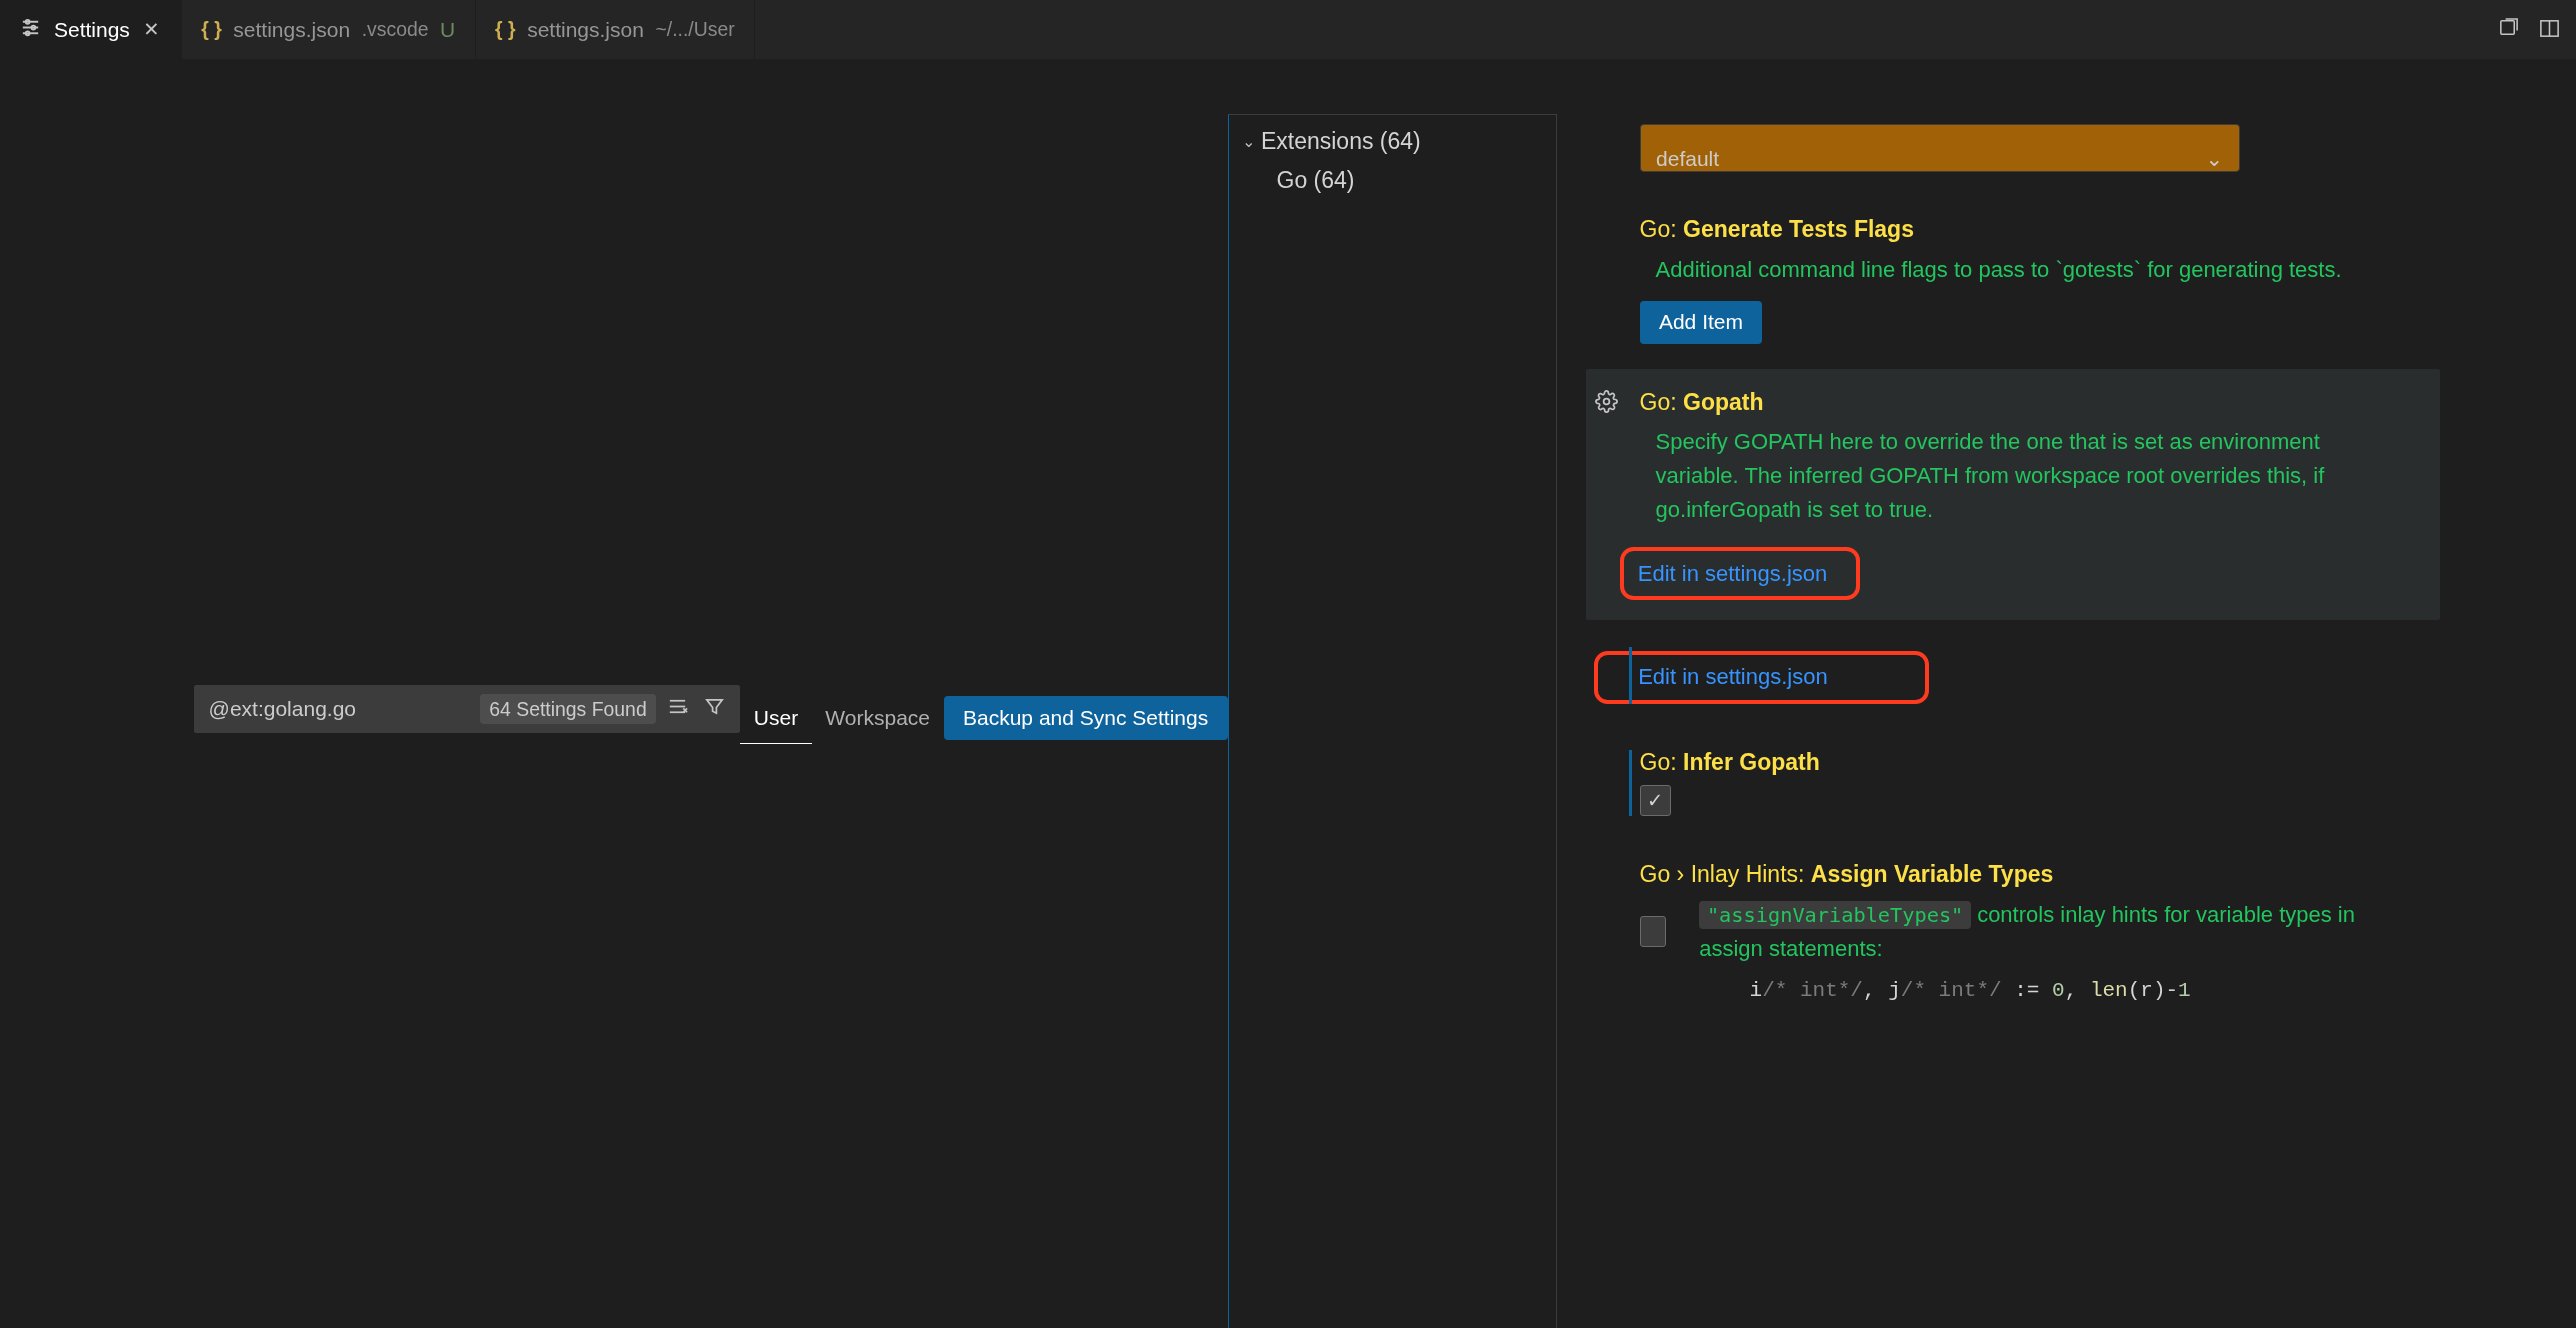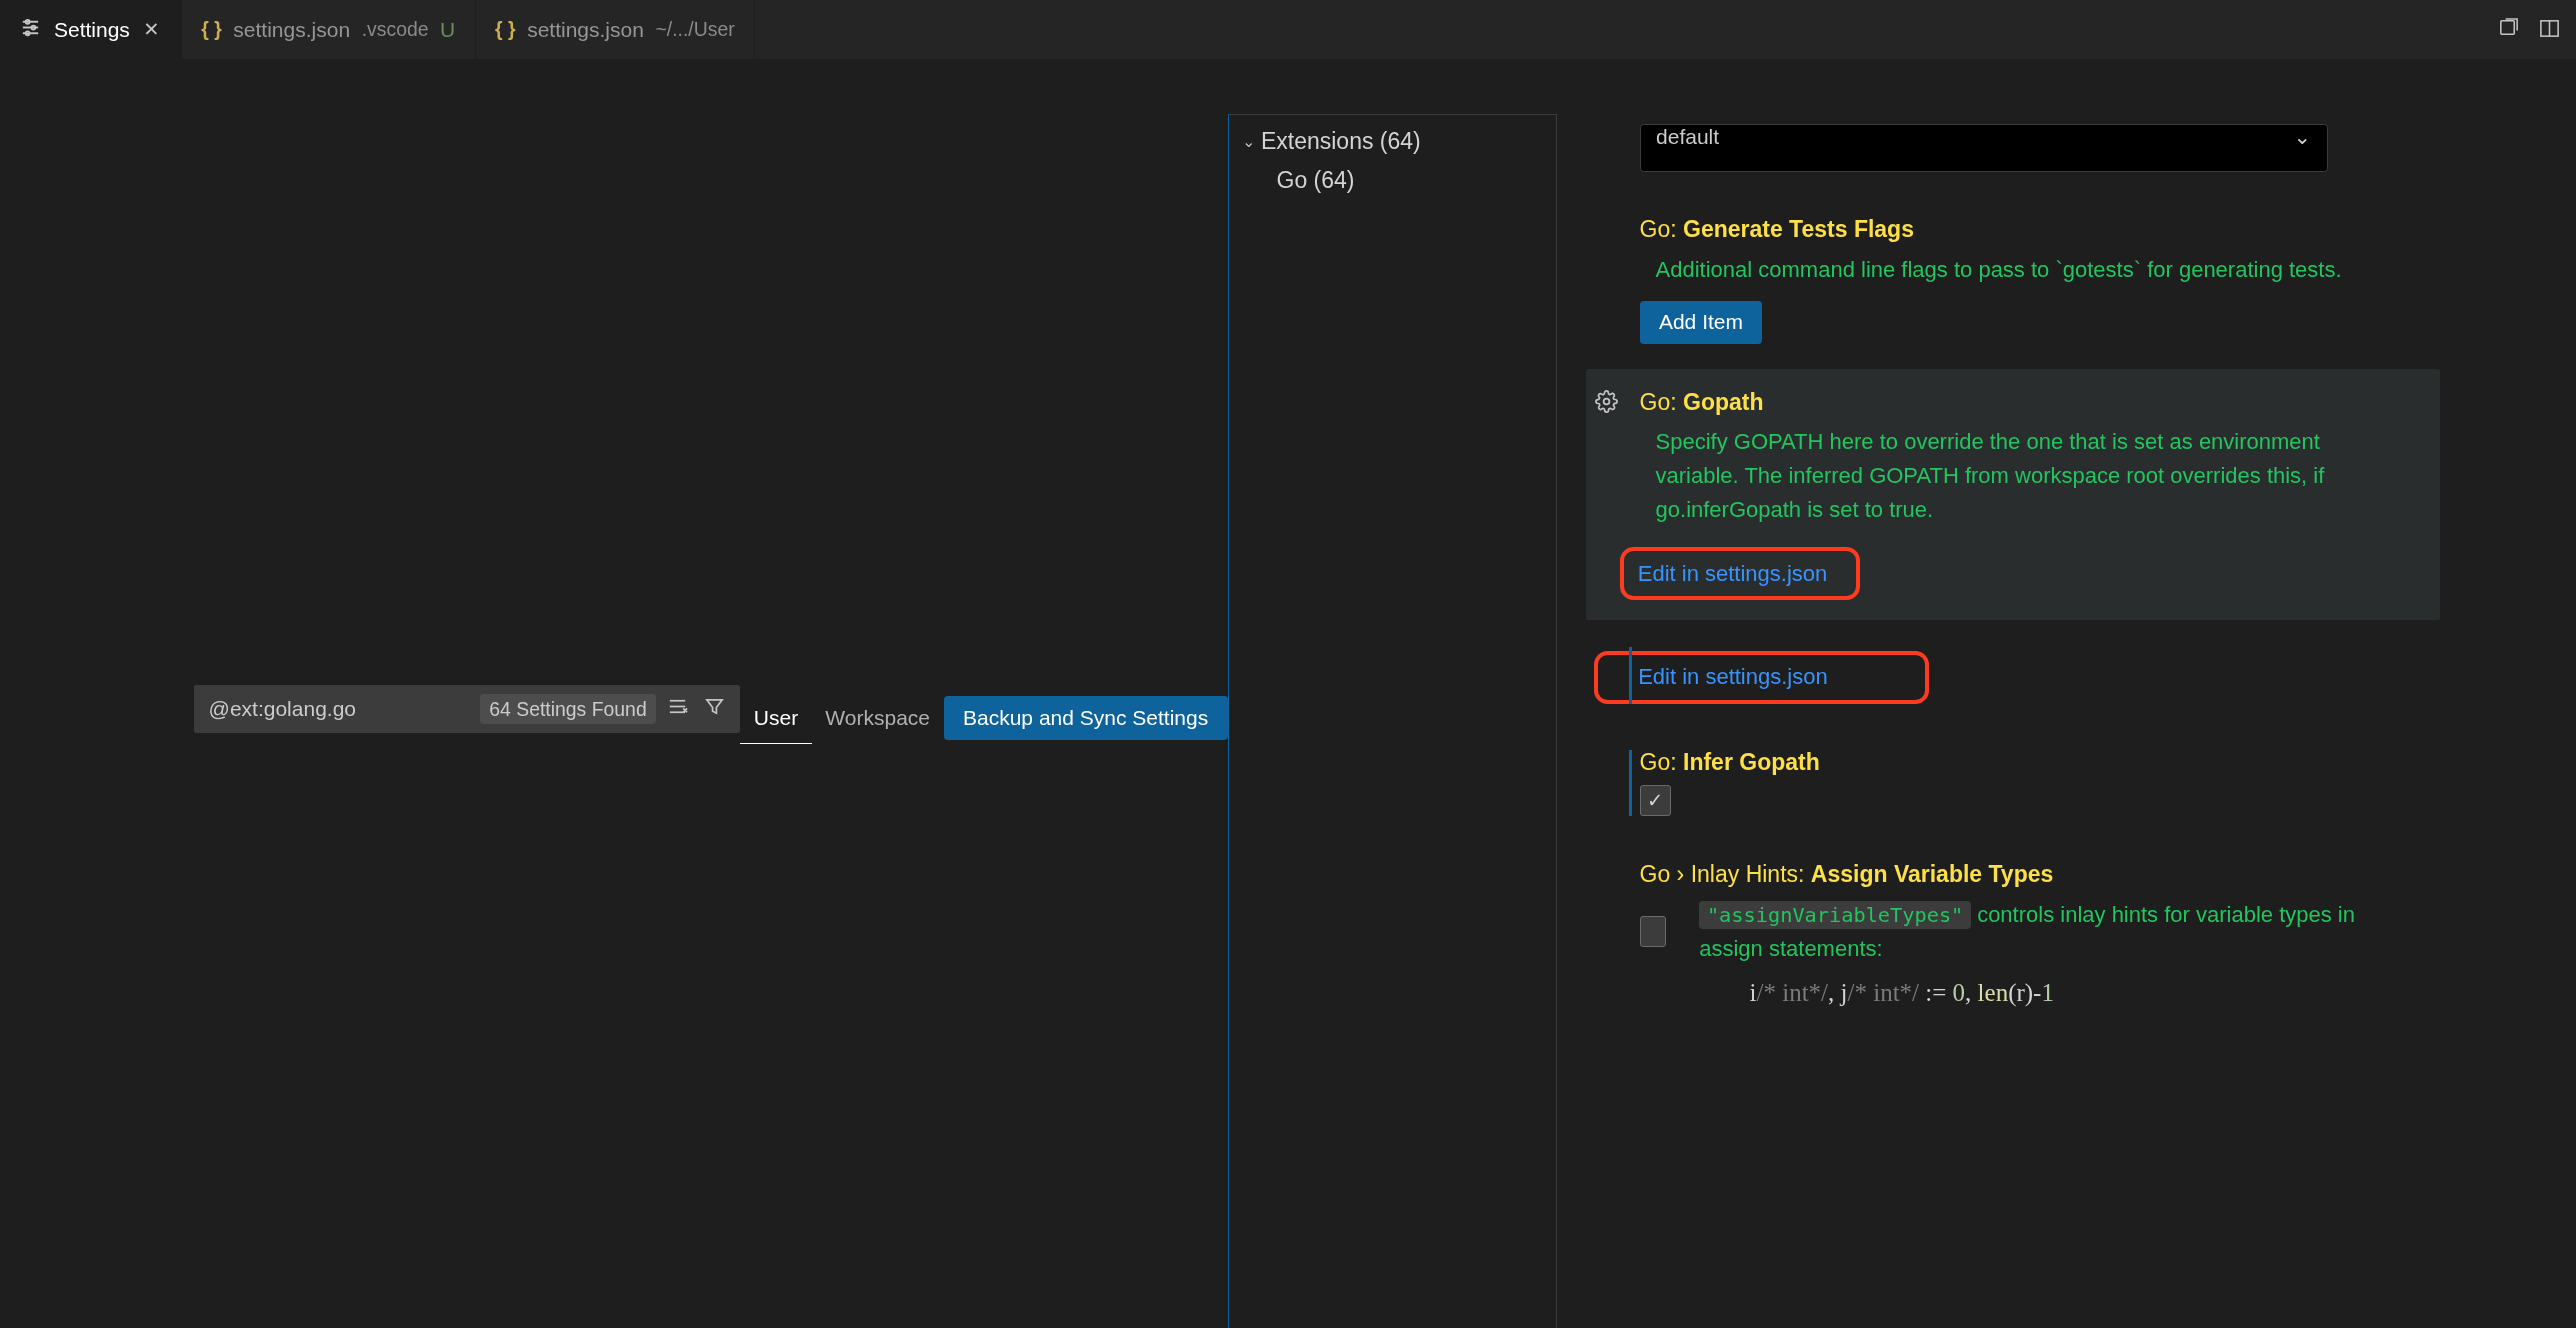--- a/index.html
+++ b/index.html
@@ -234,26 +234,26 @@
   margin-left: 16px;
 }
 .setting-desc code {
   background: #3c3c3c;
   padding: 1.9px 7.7px;
   border-radius: 3.9px;
   font-family: "Menlo", monospace;
   font-size: 20.3px;
 }
 .dropdown {
-  background: #000000;
+  background: #a16207;
   border: 1px solid #3c3c3c;
-  width: 688px;
+  width: 600px;
   height: 48px;
   display: flex;
-  align-items: flex-start;
+  align-items: flex-end;
   padding: 0 15.5px;
   color: #cccccc;
   font-size: 21px;
   border-radius: 3.9px;
   justify-content: space-between;
 }
 .add-item-btn {
   background: #0e639c;
   color: #fff;
   border: none;
@@ -285,22 +285,22 @@
   border: 1px solid #6b6b6b;
   background: #3c3c3c;
   display: flex;
   align-items: center;
   justify-content: center;
   color: #d4d4d4;
   font-size: 19.4px;
   border-radius: 2.9px;
 }
 .inlay-code {
-  font-family: Liberation Serif, serif;
-  font-size: 25px;
+  font-family: Liberation Mono, monospace;
+  font-size: 21px;
   margin-top: 13.6px;
   padding-left: 110px;
 }
 .inlay-code .v { color: #d4d4d4; }
 .inlay-code .hint { color: #7b7b7b; }
 .inlay-code .num { color: #b5cea8; }
 .inlay-code .kw { color: #dcdcaa; }
 .icon-svg { width: 23px; height: 23px; }
 </style>
 </head>

